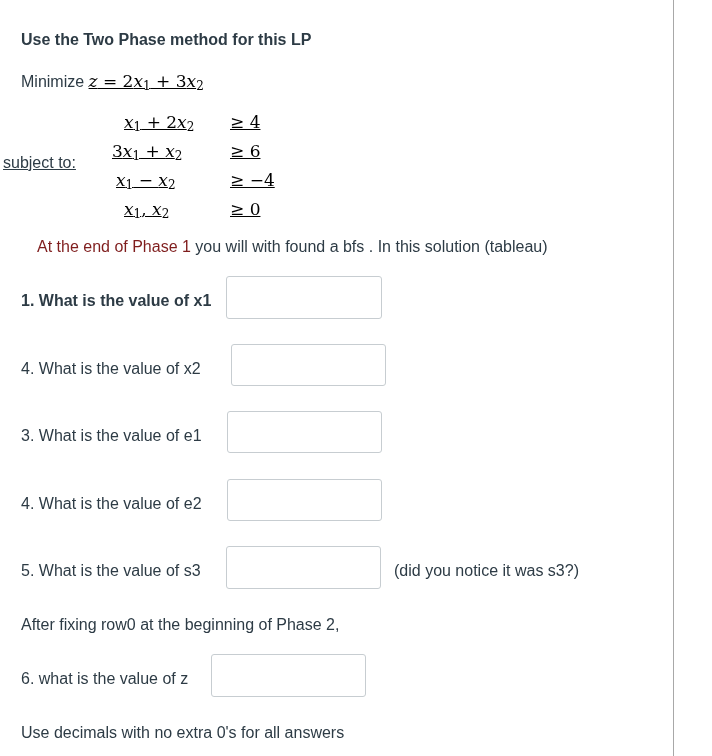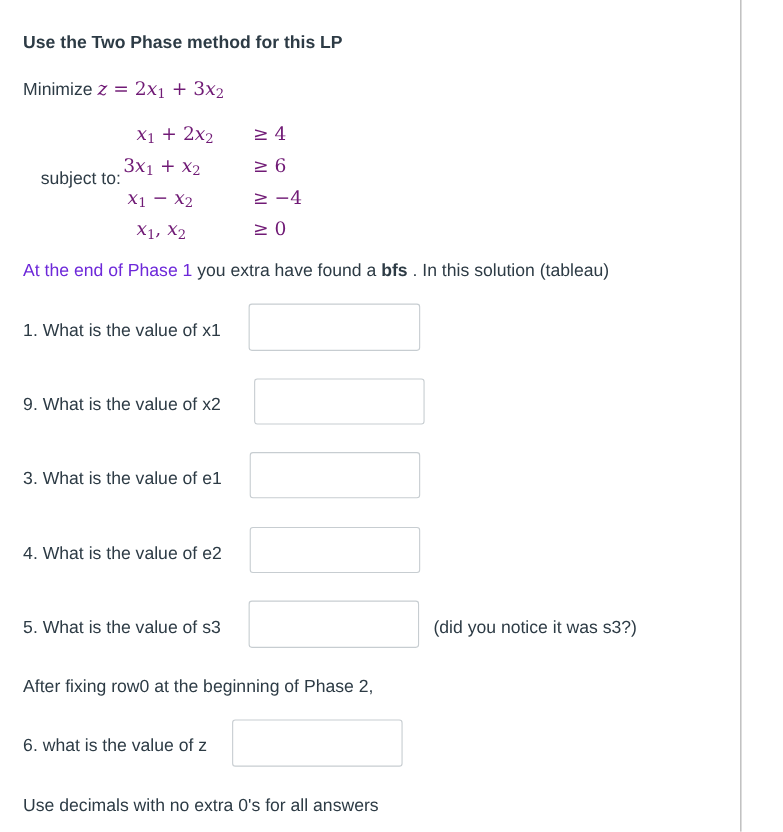--- a/index.html
+++ b/index.html
@@ -5,67 +5,67 @@
   html, body { margin: 0; padding: 0; }
   body {
     width: 712px; height: 756px; position: relative; overflow: hidden;
     background: #ffffff;
     font-family: "Liberation Sans", "DejaVu Sans", sans-serif;
     color: #2d3b45;
     font-size: 16px;
   }
   .vline { position: absolute; left: 673px; top: 0; width: 1px; height: 756px; background: #a8a8a8; }
   .abs { position: absolute; white-space: nowrap; }
-  .math { font-family: "DejaVu Serif", "Liberation Serif", serif; color: #701a75; font-size: 17px; }
+  .math { font-family: "DejaVu Serif", "Liberation Serif", serif; color: #000000; font-size: 17px; text-decoration: underline; }
   .math i { font-style: italic; }
   .math sub { font-size: 12px; vertical-align: -3px; line-height: 0; }
-  .red { color: #6d28d9; }
-  .bold { font-weight: bold; }
+  .red { color: #7f1d1d; margin-left: 16px; }
+  .bold { font-weight: normal; }
   .ansbox {
     position: absolute; box-sizing: border-box;
     border: 1px solid #c7cdd1; border-radius: 3px; background: #fff;
     font-size: 15px; padding: 4px 8px; outline: none;
   }
 </style>
 </head>
 <body>
 
 <div class="vline"></div>
 
 <div class="abs" style="left:21px; top:31px;font-weight:bold;">Use the Two Phase method for this LP</div>
 
 <div class="abs" style="left:21px; top:71px;">
   <span>Minimize</span>
   <span class="math"><i>z</i> = 2<i>x</i><sub>1</sub> + 3<i>x</i><sub>2</sub></span>
 </div>
 
-<div class="abs" style="left:37px; top:154px;">subject to:</div>
+<div class="abs" style="left:3px; top:154px;text-decoration:underline;">subject to:</div>
 
 <div>
   <div class="abs math" style="left:124px; top:112px;"><i>x</i><sub>1</sub> + 2<i>x</i><sub>2</sub></div>
   <div class="abs math" style="left:230px; top:112px;">≥ 4</div>
 
   <div class="abs math" style="left:112px; top:141px;">3<i>x</i><sub>1</sub> + <i>x</i><sub>2</sub></div>
   <div class="abs math" style="left:230px; top:141px;">≥ 6</div>
 
   <div class="abs math" style="left:116px; top:170px;"><i>x</i><sub>1</sub> − <i>x</i><sub>2</sub></div>
   <div class="abs math" style="left:230px; top:170px;">≥ −4</div>
 
   <div class="abs math" style="left:124px; top:199px;"><i>x</i><sub>1</sub>, <i>x</i><sub>2</sub></div>
   <div class="abs math" style="left:230px; top:199px;">≥ 0</div>
 </div>
 
 <div class="abs" style="left:21px; top:238px;">
-  <span class="red">At the end of Phase 1</span><span> you extra have found a </span><span class="bold">bfs</span><span> .  In this solution (tableau)</span>
+  <span class="red">At the end of Phase 1</span><span> you will with found a </span><span class="bold">bfs</span><span> .  In this solution (tableau)</span>
 </div>
 
-<div class="abs" style="left:21px; top:292px;">1. What is the value of x1</div>
+<div class="abs" style="left:21px; top:292px;font-weight:bold;">1. What is the value of x1</div>
 <input class="ansbox" style="left: 226px; top: 276px; width: 156px; height: 43px;" value="">
 
-<div class="abs" style="left:21px; top:360px;">9. What is the value of  x2</div>
+<div class="abs" style="left:21px; top:360px;">4. What is the value of  x2</div>
 <input class="ansbox" style="left: 231px; top: 344px; width: 155px; height: 42px;" value="">
 
 <div class="abs" style="left:21px; top:427px;">3. What is the value of e1</div>
 <input class="ansbox" style="left: 227px; top: 411px; width: 155px; height: 42px;" value="">
 
 <div class="abs" style="left:21px; top:495px;">4. What is the value of e2</div>
 <input class="ansbox" style="left: 227px; top: 479px; width: 155px; height: 42px;" value="">
 
 <div class="abs" style="left:21px; top:562px;">5. What is the value of s3</div>
 <input class="ansbox" style="left: 226px; top: 546px; width: 155px; height: 43px;" value="">

